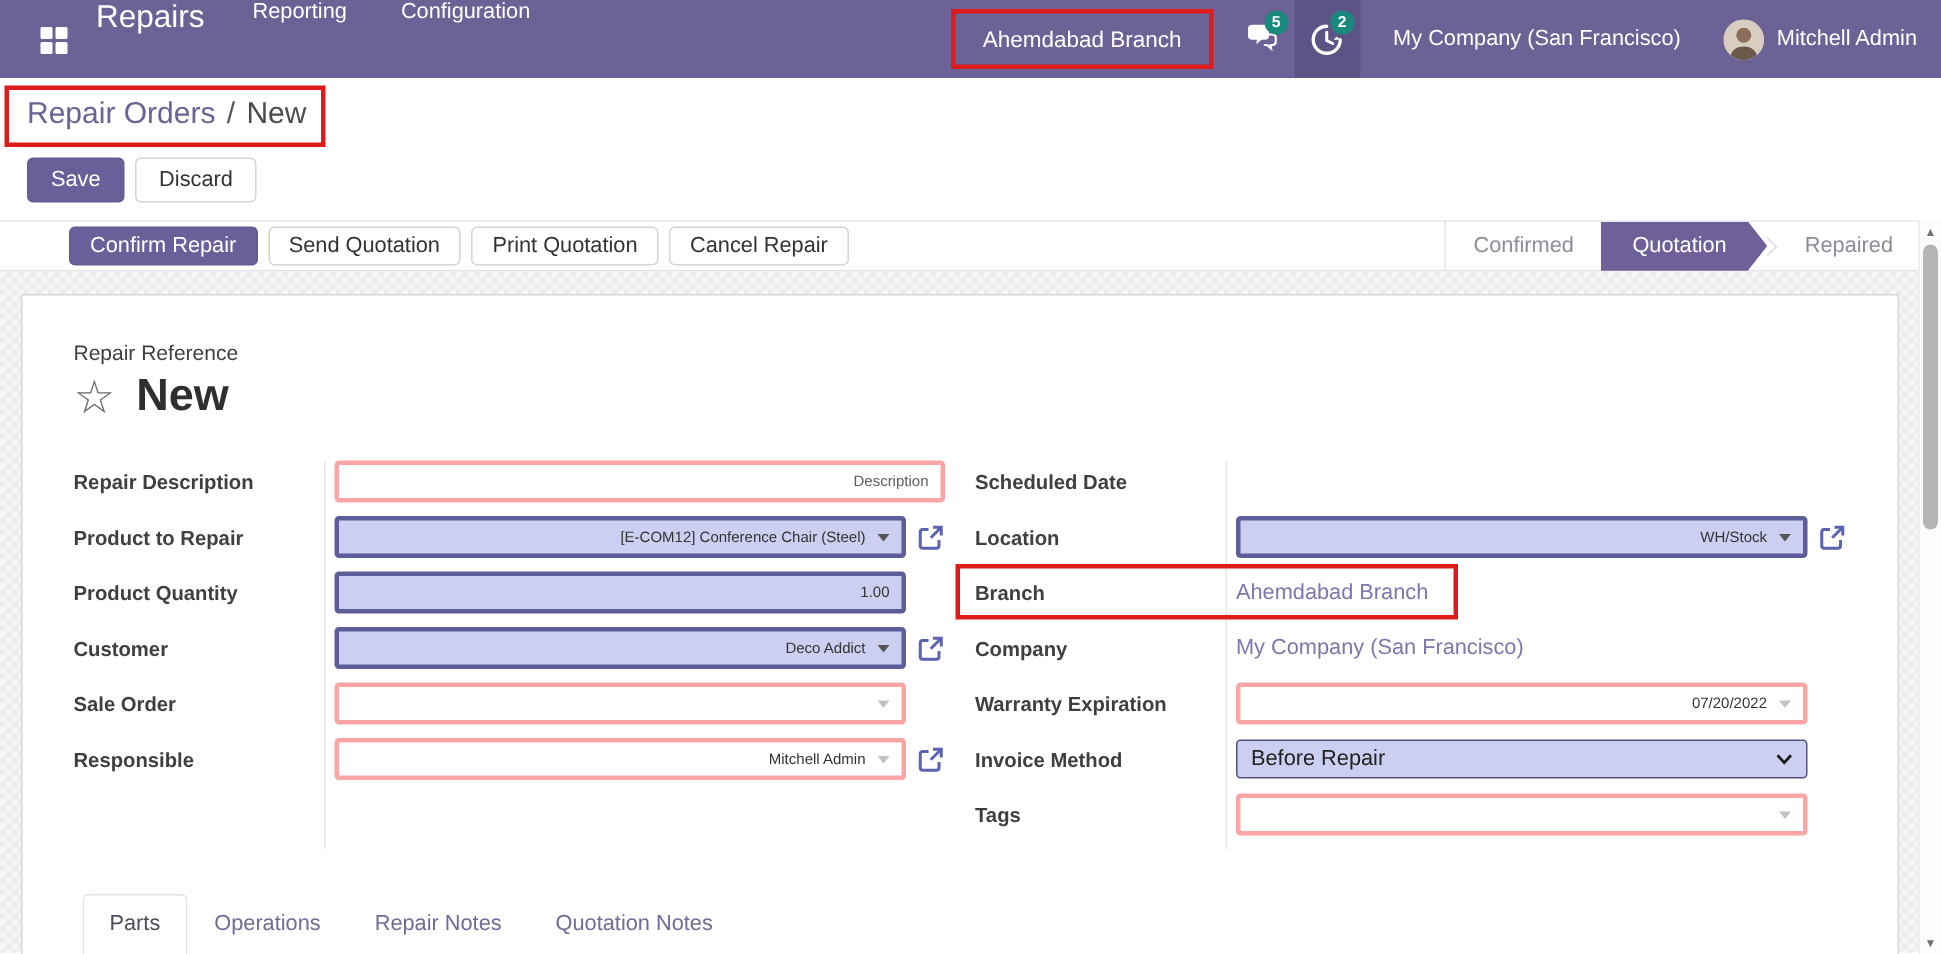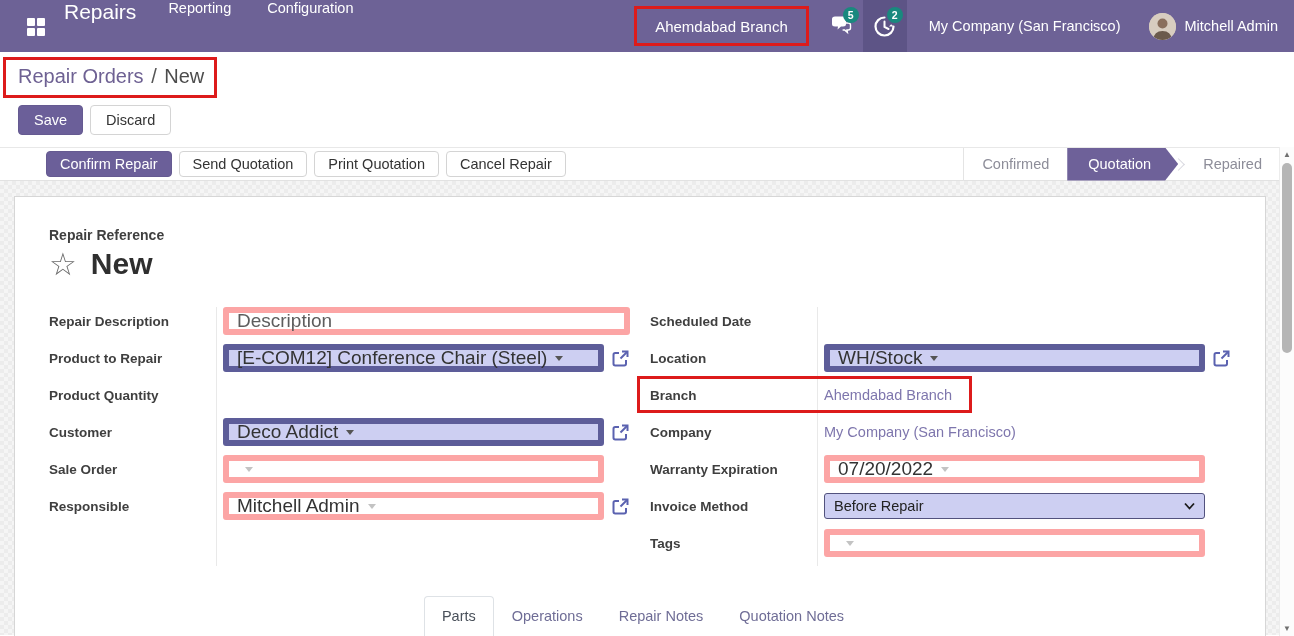--- a/index.html
+++ b/index.html
@@ -45,42 +45,42 @@
   .stage-chevron { width:9px; height:9px; border-top:1px solid #d9d9e0; border-right:1px solid #d9d9e0; transform:rotate(45deg); align-self:center; margin:0 2px 0 -4px; }
 
   
   .content { position:relative; height:454px;
     background-color:#f5f5f5;
     background-image:linear-gradient(45deg,#ececec 25%,transparent 25%,transparent 75%,#ececec 75%),
                      linear-gradient(45deg,#ececec 25%,transparent 25%,transparent 75%,#ececec 75%);
     background-size:8px 8px; background-position:0 0,4px 4px; }
   .sheet { position:absolute; left:14px; top:15px; width:1252px; height:520px; background:#fff; border:1px solid #d6d6d6; padding:30px 34px 0 34px; }
 
-  .ref-label { font-size:14px; font-weight:bold; color:#3f3f3f; margin-bottom:4px; }
+  .ref-label { font-size:14px; font-weight:normal; color:#3f3f3f; margin-bottom:4px; }
   .title-row { display:flex; align-items:center; gap:14px; margin-bottom:26px; }
   .star { font-size:31px; color:#6b6b6b; line-height:1; cursor:pointer; }
   .ref-value { font-size:30px; font-weight:bold; color:#2f2f2f; }
 
   .form-grid { display:grid; grid-template-columns:1fr 1fr; column-gap:20px; }
   .form-col { position:relative; }
   .col-sep { position:absolute; left:167px; top:0; bottom:0; width:1px; background:#e9e9e9; }
   .o-row { position:relative; display:flex; align-items:center; min-height:28px; margin-bottom:9px; }
   .o-label { width:167px; flex-shrink:0; font-size:13.5px; font-weight:bold; color:#3f3f3f; padding-right:12px; }
   .o-cell { flex:1; display:flex; align-items:center; gap:7px; padding-left:7px; }
-  .o-input { flex:1; height:28px; display:flex; align-items:center; justify-content:flex-start; border:6px solid #fca5a5; border-radius:3px; background:#fff; padding:0 8px; font-size:19px; color:#333; cursor:text; }
+  .o-input { flex:1; height:28px; display:flex; align-items:center; justify-content:flex-end; border:3px solid #fca5a5; border-radius:3px; background:#fff; padding:0 8px; font-size:10px; color:#333; cursor:text; }
   .o-input.filled { background:#cdcff2; border-color:#5d5d99; }
   .o-input .ph { color:#5d5d5d; }
   .caret { width:0; height:0; border-left:4px solid transparent; border-right:4px solid transparent; border-top:5px solid #555; margin-left:8px; }
   .caret.light { border-top-color:#c3c3c3; }
   .ext-link { width:19px; height:19px; flex-shrink:0; cursor:pointer; }
   .o-text-value { font-size:14.5px; color:#7e76ad; cursor:pointer; }
   .red-overlay { position:absolute; left:-13px; top:-5px; width:335px; height:37px; border:3px solid #dd1b1b; pointer-events:none; }
   .o-select { flex:1; height:26px; display:flex; align-items:center; justify-content:space-between; border:1px solid #52527e; border-radius:3px; background:#cdcff2; padding:0 9px; font-size:14.5px; color:#222; cursor:pointer; }
 
-  .tabs { display:flex; margin-top:30px; border-bottom:1px solid #dee2e6; padding-left:6px;justify-content:center; }
+  .tabs { display:flex; margin-top:30px; border-bottom:1px solid #dee2e6; padding-left:6px; }
   .tab { font-size:14.5px; padding:11px 17px; color:#6f6d96; cursor:pointer; border:1px solid transparent; }
   .tab.active { color:#49505a; background:#fff; border-color:#dee2e6 #dee2e6 #fff #dee2e6; border-radius:4px 4px 0 0; margin-bottom:-1px; }
 
   
   .scrollbar { position:absolute; right:0; top:147px; width:15px; height:489px; background:#fcfcfc; border-left:1px solid #ececec; }
   .sb-arrow { position:absolute; left:0; width:100%; text-align:center; font-size:8px; color:#707070; cursor:pointer; }
   .sb-arrow.up { top:3px; }
   .sb-arrow.down { bottom:3px; }
   .sb-thumb { position:absolute; left:2px; top:16px; width:10px; height:190px; background:#b5b5b5; border-radius:5px; cursor:grab; }
 
@@ -200,20 +200,25 @@
               <svg class="ext-link" viewBox="0 0 19 19">
                 <path d="M8 4 H4.2 C3 4 2.5 4.6 2.5 5.8 V14.8 C2.5 16 3 16.5 4.2 16.5 H13.2 C14.4 16.5 15 16 15 14.8 V11" fill="none" stroke="#5b62b0" stroke-width="2"></path>
                 <path d="M11 2.5 H16.5 V8" fill="none" stroke="#5b62b0" stroke-width="2"></path>
                 <path d="M16 3 L9.5 9.5" fill="none" stroke="#5b62b0" stroke-width="2"></path>
               </svg>
             </div>
           </div>
 
           <div class="o-row">
             <label class="o-label">Product Quantity</label>
+            <div class="o-cell" style="padding-right:26px;">
+              <div class="o-input filled">
+                <span>1.00</span>
+              </div>
+            </div>
           </div>
 
           <div class="o-row">
             <label class="o-label">Customer</label>
             <div class="o-cell">
               <div class="o-input filled">
                 <span>Deco Addict</span>
                 <span class="caret"></span>
               </div>
               <svg class="ext-link" viewBox="0 0 19 19">

